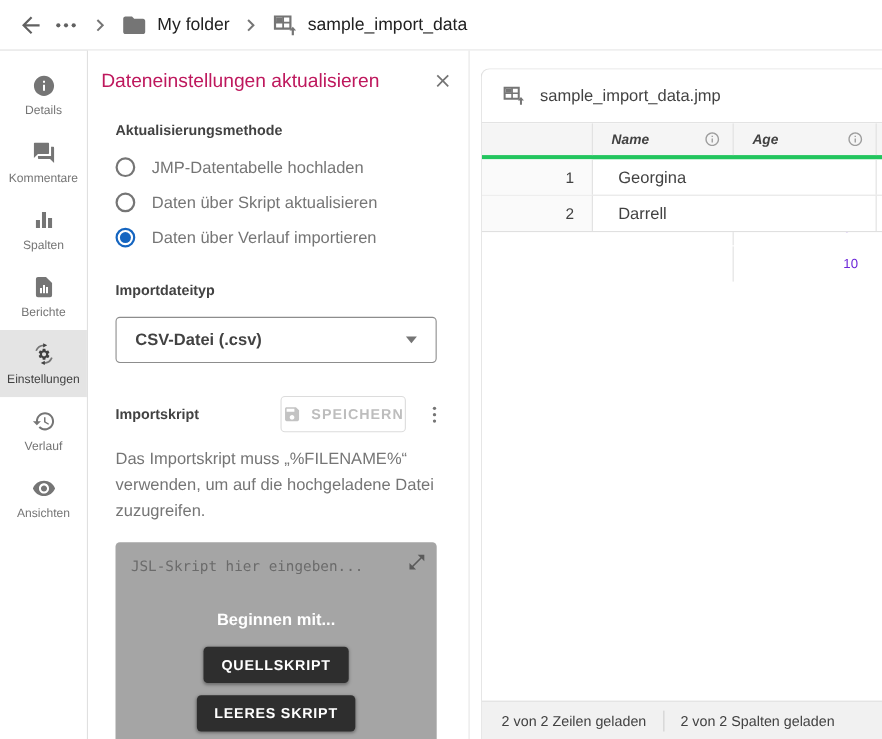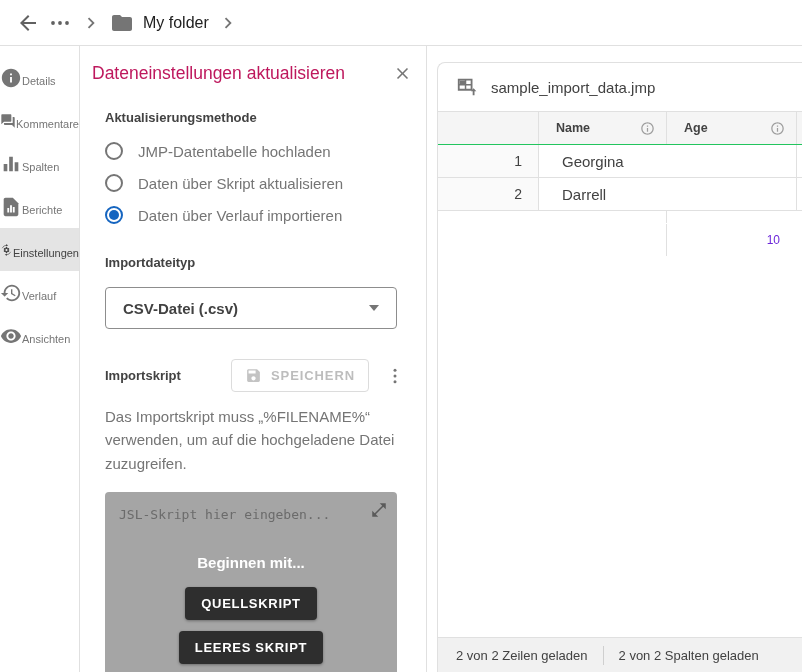--- a/index.html
+++ b/index.html
@@ -13,21 +13,21 @@
   .icon-btn svg { width:24px; height:24px; fill:#616161; }
   .crumb-sep svg { width:22px; height:22px; fill:#757575; }
   .crumb { display:flex; align-items:center; gap:9px; cursor:pointer; }
   .crumb svg { width:24px; height:24px; fill:#757575; }
   .crumb-label { font-size:16px; color:#212121; white-space:nowrap; }
 
   .app-body { display:flex; height:626px; }
 
   
   .sidebar { width:80px; border-right:1px solid #e0e0e0; padding-top:10px; flex:none; }
-  .nav-item { display:flex; flex-direction:row; align-items:center; padding:11px 0 10px; cursor:pointer; }
+  .nav-item { display:flex; flex-direction:column; align-items:center; padding:11px 0 10px; cursor:pointer; }
   .nav-item svg { width:22px; height:22px; fill:#757575; }
   .nav-label { font-size:11px; color:#757575; margin-top:6px; }
   .nav-item.selected { background:#e4e4e4; }
   .nav-item.selected svg { fill:#424242; }
   .nav-item.selected .nav-label { color:#424242; }
 
   
   .main { width:347px; flex:none; border-right:1px solid #e0e0e0; padding:17px 14px 0 12px; background:#fff; }
   .dialog-header { display:flex; align-items:flex-start; justify-content:space-between; }
   .dialog-title { font-size:17.5px; color:#be185d; font-weight:normal; }
@@ -45,21 +45,21 @@
   .radio-label { font-size:15px; color:#757575; }
 
   .select-box { margin-top:17px; margin-bottom:30px; width:292px; height:42px; border:1px solid #8d8d8d;
     border-radius:4px; display:flex; align-items:center; justify-content:space-between; padding:0 17px;
     font-size:15px; color:#424242; cursor:pointer; background:#fff;font-weight:bold; }
   .caret-down { width:0; height:0; border-left:5px solid transparent; border-right:5px solid transparent;
     border-top:6px solid #757575; }
 
   .script-row { display:flex; align-items:center; width:300px; margin-bottom:13px; }
   .save-btn { display:flex; align-items:center; gap:9px; border:1px solid #dcdcdc; border-radius:4px;
-    padding:7px 13px; background:#fff; color:#bdbdbd; font-size:13px; font-weight:bold;
+    padding:7px 1px; background:#fff; color:#bdbdbd; font-size:13px; font-weight:bold;
     letter-spacing:0.9px; margin-left:auto; cursor:default; font-family:inherit; }
   .save-btn svg { width:17px; height:17px; fill:#c3c3c3; }
   .kebab { margin-left:16px; cursor:pointer; display:flex; }
   .kebab svg { width:20px; height:20px; fill:#757575; }
 
   .help-text { font-size:15px; color:#757575; line-height:1.55; width:302px; margin-bottom:17px; }
 
   .script-editor { width:292px; height:198px; background:#a5a5a5; border-radius:4px; position:relative;
     padding:15px 14px; }
   .editor-placeholder { font-family:"DejaVu Sans Mono", monospace; font-size:13px; color:#6b6b6b; }
@@ -76,21 +76,21 @@
   .right-panel { flex:1; position:relative; background:#fff; }
   .preview-card { position:absolute; left:10px; top:16px; right:0; bottom:0;
     border:1px solid #e0e0e0; border-right:none; border-bottom:none; border-radius:8px 0 0 0;
     display:flex; flex-direction:column; overflow:hidden; background:#fff; }
   .card-header { height:49px; display:flex; align-items:center; gap:13px; padding:0 18px;
     border-bottom:1px solid #e0e0e0; flex:none; }
   .card-header svg { width:22px; height:22px; fill:#757575; flex:none; }
   .card-title { font-size:15px; color:#424242; }
 
   .grid { flex:1; display:flex; flex-direction:column; overflow:hidden; }
-  .thead { display:flex; height:33px; background:#f5f5f5; border-bottom:1px solid #22c55e; flex:none; }
+  .thead { display:flex; height:33px; background:#f5f5f5; border-bottom:4px solid #22c55e; flex:none;font-style:italic; }
   .th, .td { height:100%; display:flex; align-items:center; }
   .w-num { width:100px; flex:none; }
   .w-name { width:128px; flex:none; border-left:1px solid #e0e0e0; }
   .w-age { width:130px; flex:none; border-left:1px solid #e0e0e0; }
   .w-rest { flex:1; border-left:1px solid #e0e0e0; }
   .th-inner { display:flex; align-items:center; justify-content:space-between; width:100%;
     padding:0 11px 0 17px; }
   .th-label { font-size:12.5px; font-weight:bold; color:#424242; }
   .info-icon { display:flex; cursor:pointer; }
   .info-icon svg { width:15px; height:15px; fill:#9e9e9e; }
@@ -128,20 +128,30 @@
   <span class="crumb">
     <svg viewBox="0 0 24 24">
         <path d="M10 4H4c-1.1 0-1.99.9-1.99 2L2 18c0 1.1.9 2 2 2h16c1.1 0 2-.9 2-2V8c0-1.1-.9-2-2-2h-8l-2-2z"></path>
       </svg>
     <span class="crumb-label">My folder</span>
   </span>
   <span class="crumb-sep icon-btn">
     <svg viewBox="0 0 24 24">
         <path d="M10 6L8.59 7.41 13.17 12l-4.58 4.59L10 18l6-6z"></path>
       </svg>
+  </span>
+  <span class="crumb">
+    <svg viewBox="0 0 24 24">
+      <path d="M3 4h14v11H3z" fill="none" stroke="currentColor" style="stroke:#757575" stroke-width="2"></path>
+      <path d="M4 5h6v4H4z"></path>
+      <path d="M3 9.6h14" stroke="#757575" stroke-width="1.6"></path>
+      <path d="M10.4 4v11" stroke="#757575" stroke-width="1.6"></path>
+      <path d="M19.2 13.4l-3 3.3h2v4.3h2v-4.3h2z"></path>
+    </svg>
+    <span class="crumb-label">sample_import_data</span>
   </span>
 </div>
 
 <div class="app-body">
 
   <div class="sidebar">
     <div class="nav-item">
       <svg viewBox="0 0 24 24">
           <path d="M12 2C6.48 2 2 6.48 2 12s4.48 10 10 10 10-4.48 10-10S17.52 2 12 2zm1 15h-2v-6h2v6zm0-8h-2V7h2v2z"></path>
         </svg>

